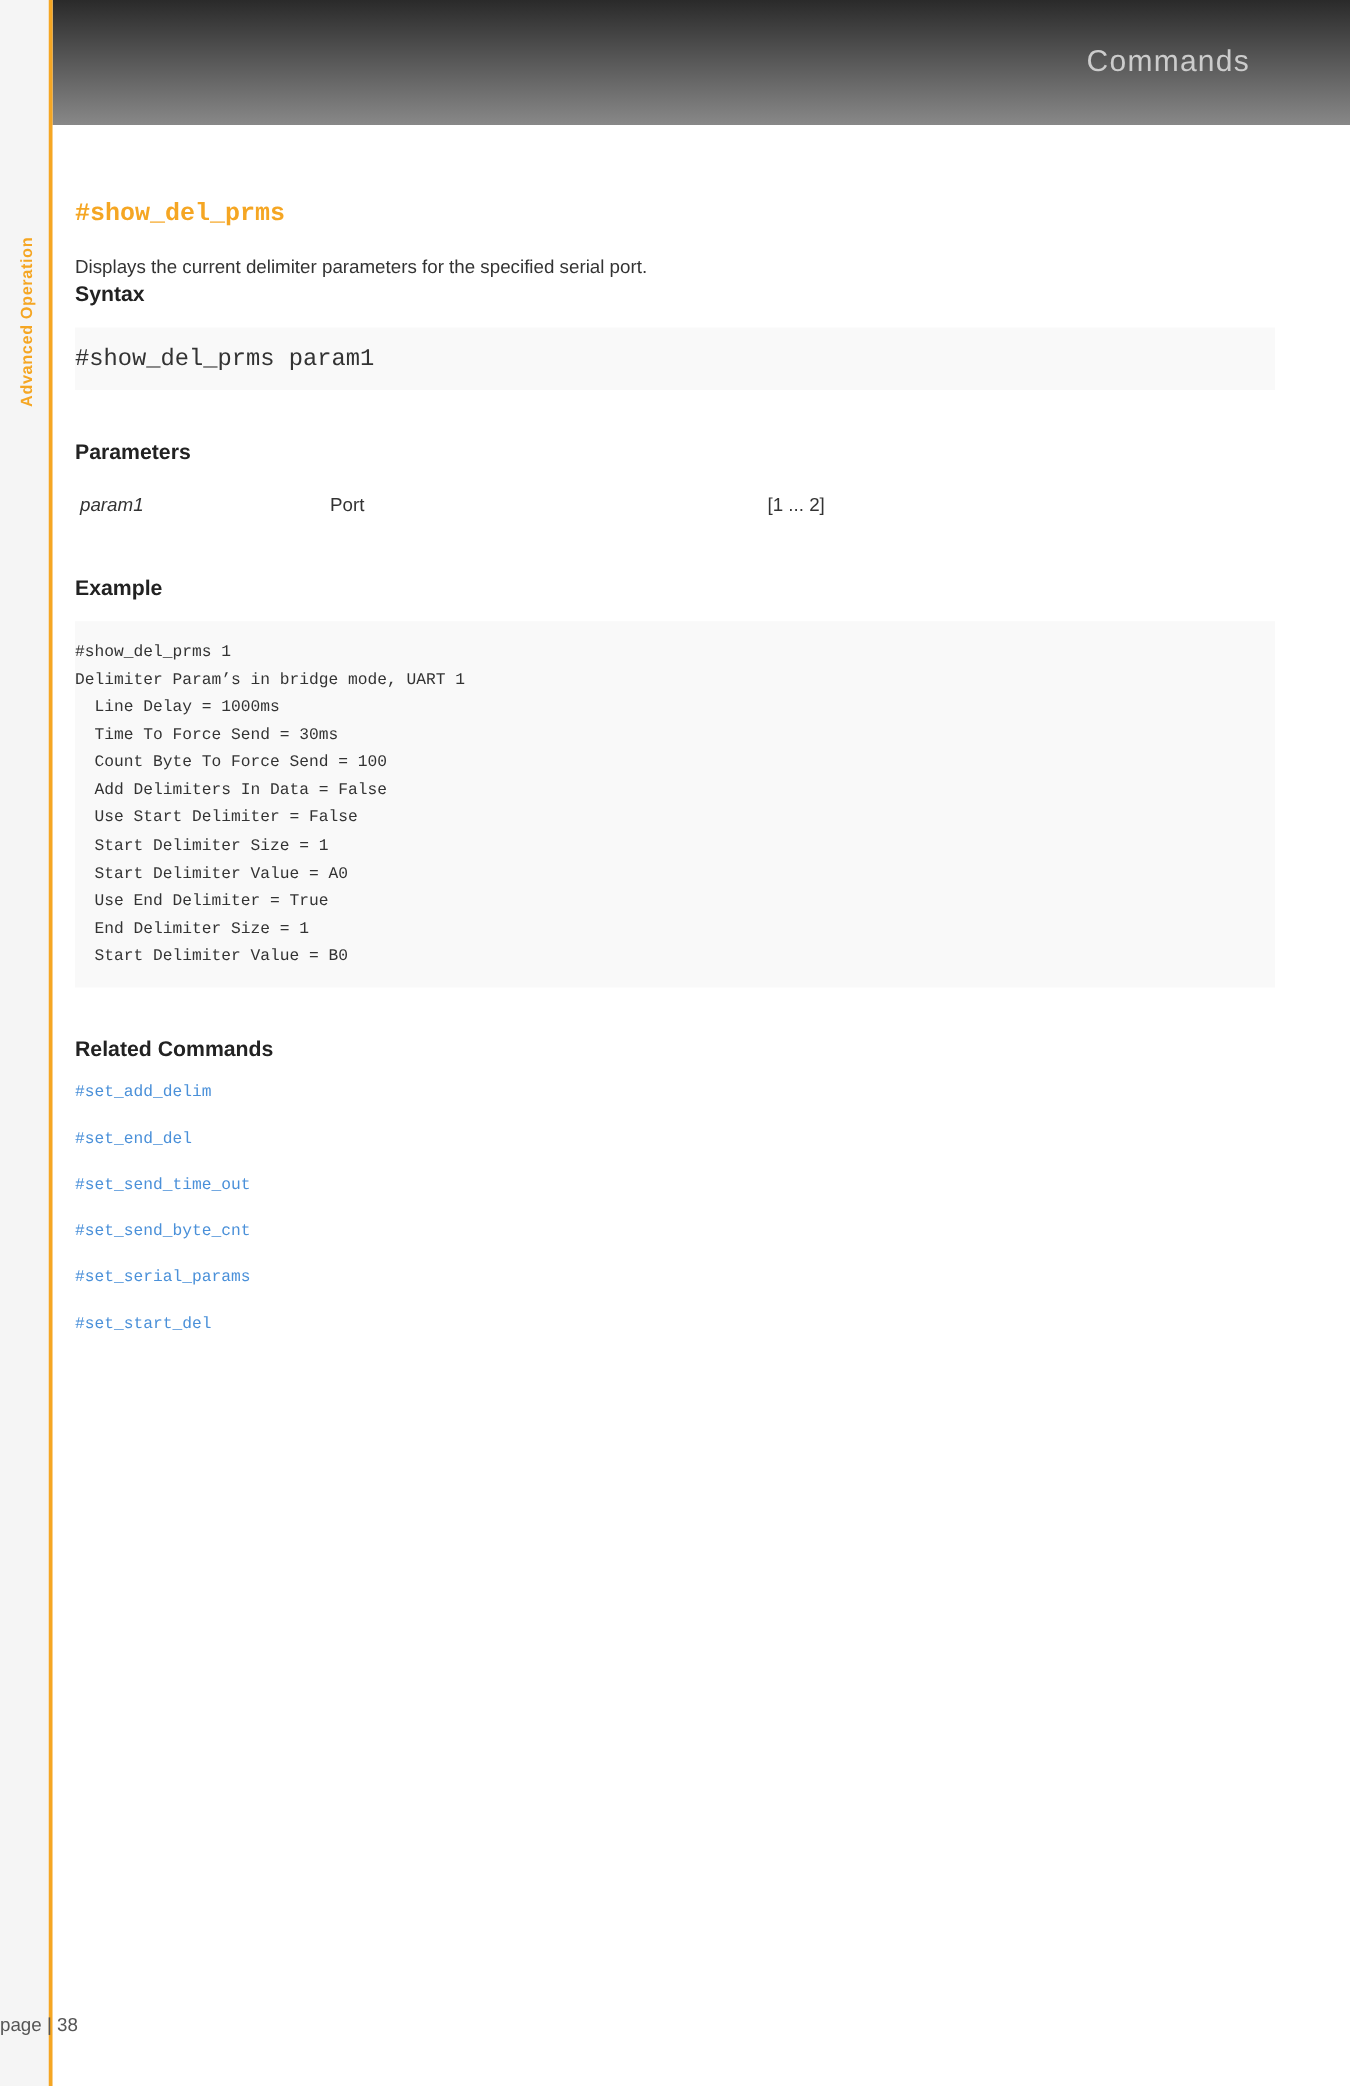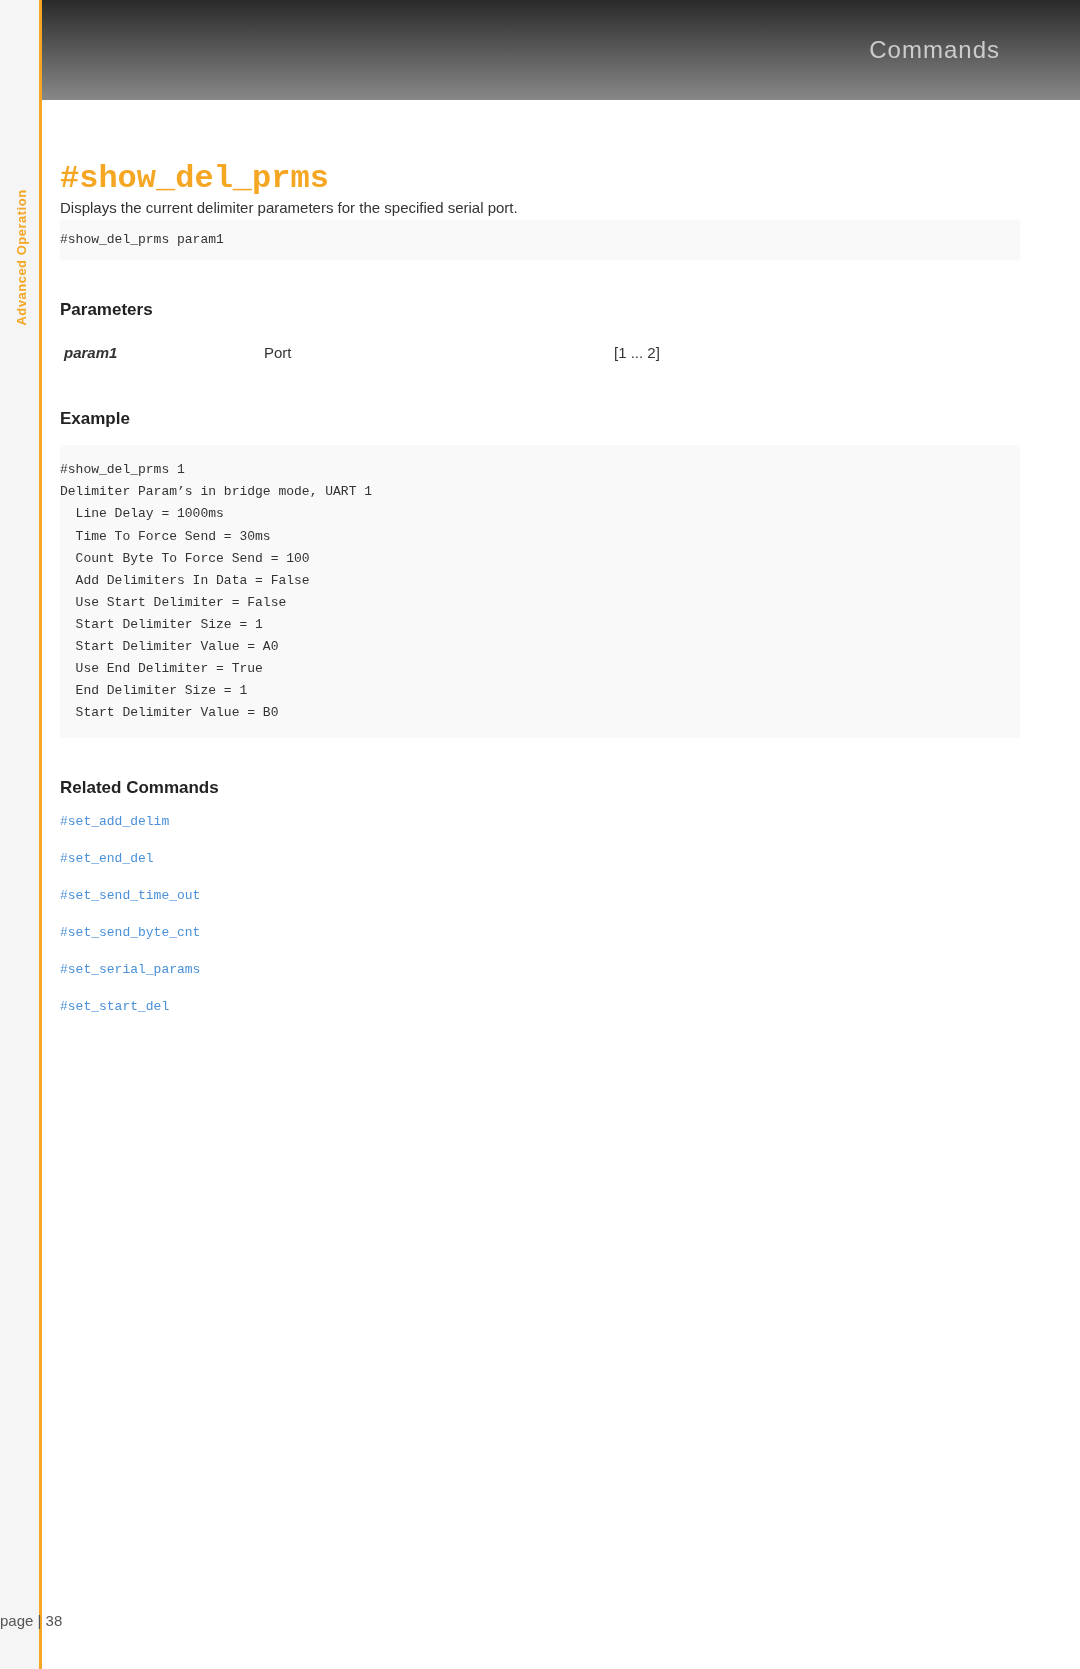--- a/index.html
+++ b/index.html
@@ -69,23 +69,24 @@
     .main-content {
       margin-left: 60px;
       margin-right: 60px;
       padding-top: 60px;
       padding-bottom: 80px;
     }
 
     
     .command-title {
       color: #f5a623;
-      font-size: 32px;
+      font-size: 20px;
       font-weight: bold;
       font-family: 'Courier New', Courier, monospace;
+      margin-bottom: 20px;
     }
 
     
     .description {
       color: #333333;
       font-size: 15px;
       line-height: 1.5;
     }
 
     
@@ -93,21 +94,21 @@
       color: #222222;
       font-size: 17px;
       font-weight: bold;
       margin-bottom: 16px;
       border-bottom: none;
     }
 
     
     .code-block {
       font-family: 'Courier New', Courier, monospace;
-      font-size: 13px;
+      font-size: 19px;
       color: #333333;
       background: #f9f9f9;
       padding: 10px 0;
       margin-bottom: 40px;
       white-space: pre;
       line-height: 1.6;
     }
 
     
     .parameters-section {
@@ -122,21 +123,21 @@
 
     .parameters-table td {
       padding: 8px 4px;
       font-size: 15px;
       color: #333333;
       vertical-align: top;
     }
 
     .param-name {
       font-style: italic;
-      font-weight: bold;
+      font-weight: normal;
       width: 200px;
       margin-top: 29px;
     }
 
     .param-desc {
       width: 350px;
     }
 
     .param-range {
       color: #333333;
@@ -211,20 +212,21 @@
     <span class="sidebar-label">Advanced Operation</span>
   </div>
 </div>
 
 <div class="main-content">
 
   <h1 class="command-title">#show_del_prms</h1>
 
   <p class="description">Displays the current delimiter parameters for the specified serial port.</p>
 
+  <h2 class="section-header">Syntax</h2>
   <div class="code-block">#show_del_prms param1</div>
 
   <div class="parameters-section">
     <h2 class="section-header">Parameters</h2>
     <table class="parameters-table">
       <tbody id="params-body">
       <tr>
             <td class="param-name">param1</td>
             <td class="param-desc">Port</td>
             <td class="param-range">[1 ... 2]</td>

